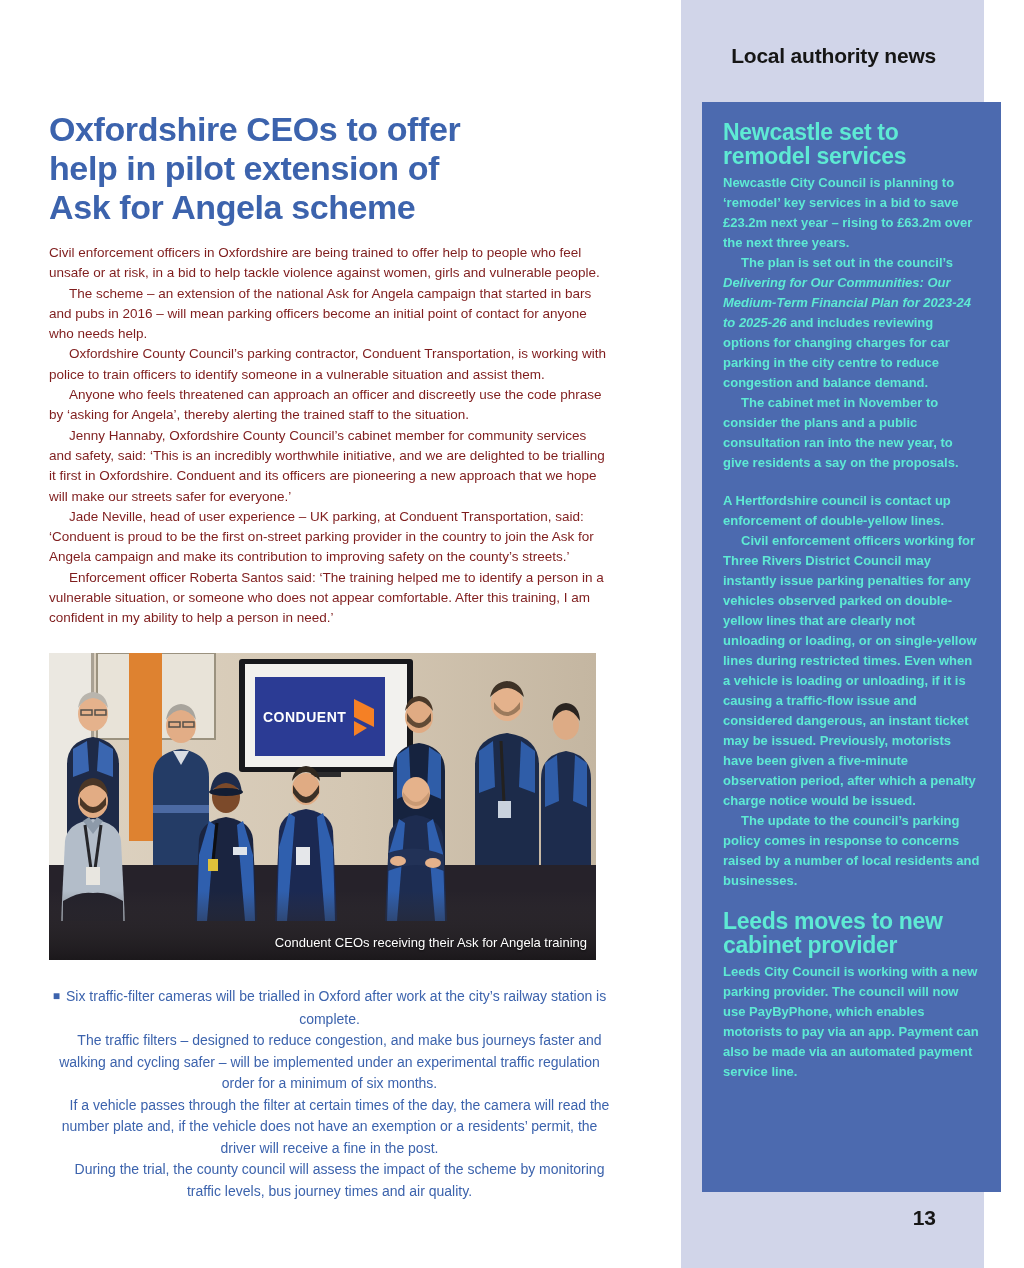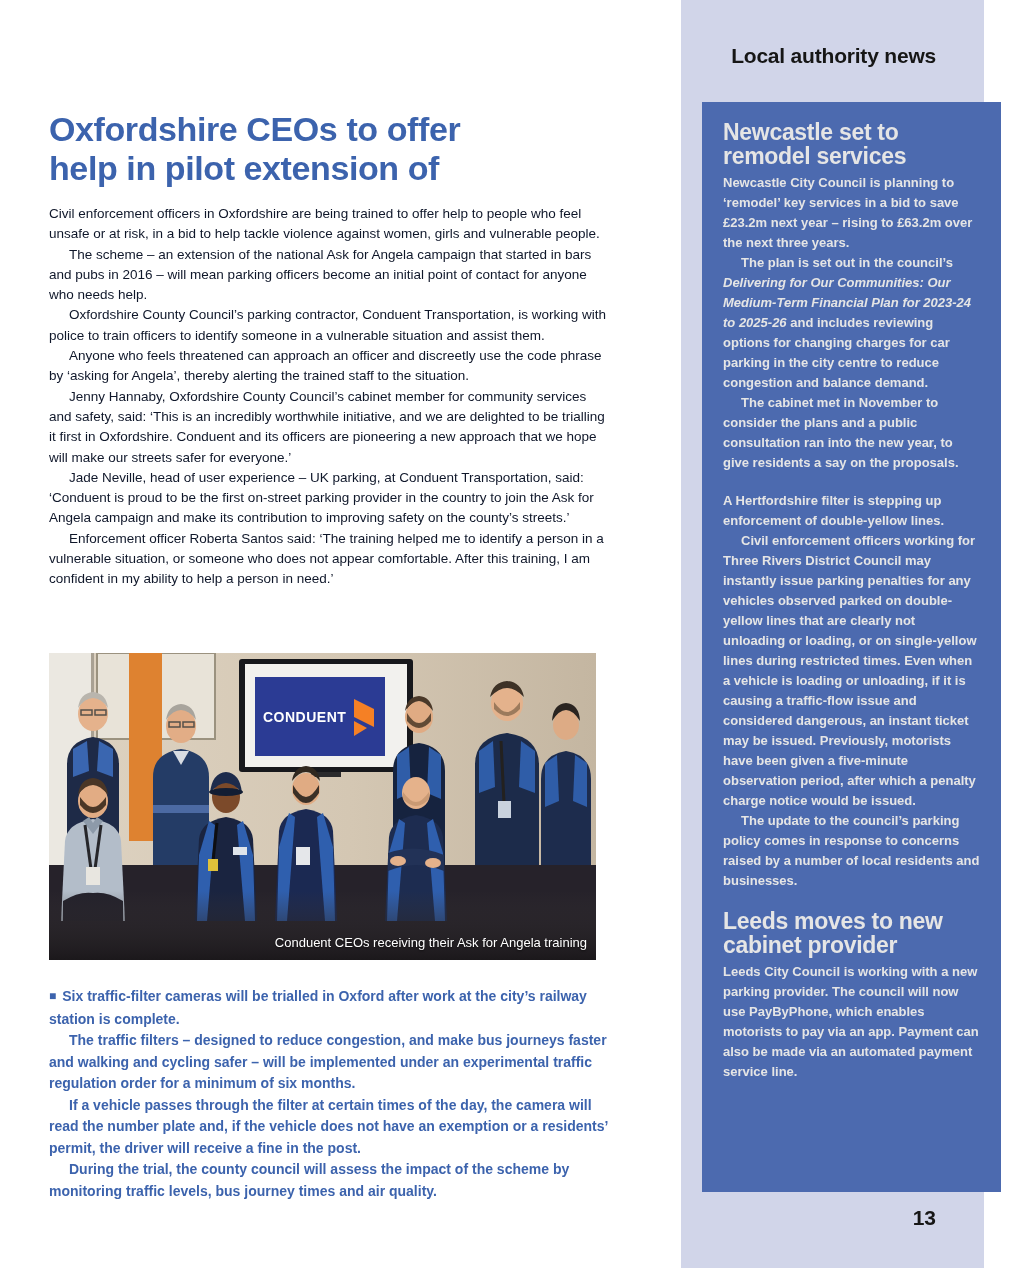--- a/index.html
+++ b/index.html
@@ -27,21 +27,21 @@
     font-size: 21px;
     font-weight: bold;
     letter-spacing: -0.2px;
     color: #161616;
   }
   .news-box {
     position: absolute;
     left: 21px; top: 102px;
     width: 299px; height: 1090px;
     background: #4c6aaf;
-    color: #e5e5e5;
+    color: #5eead4;
     padding: 18px 21px 18px 21px;
     overflow: hidden;
   }
   .story h2 {
     margin: 0 0 5px 0;
     font-size: 23px;
     line-height: 24px;
     font-weight: bold;
     letter-spacing: -0.3px;
   }
@@ -73,21 +73,21 @@
     padding-top: 110px;
     font-size: 34px;
     line-height: 39px;
     font-weight: bold;
     letter-spacing: -0.4px;
     color: #3c63ad;
   }
   .title span { display: block; }
   .body-text {
     margin-top: 16px;
-    color: #0f172a;
+    color: #7f1d1d;
     font-size: 13.5px;
     line-height: 20.3px;
   }
   .body-text p { margin: 0; }
   .body-text p.indent { text-indent: 20px; }
 
   
   .photo {
     position: absolute;
     left: 0; top: 653px;
@@ -105,21 +105,22 @@
   }
 
   
   .brief {
     position: absolute;
     left: 0; top: 986px;
     width: 561px;
     color: #3c63ad;
     font-size: 14px;
     line-height: 21.5px;
-    font-weight: bold;
+    font-weight: normal;
+    text-align: center;
   }
   .brief p { margin: 0; }
   .brief p.indent { text-indent: 20px; }
   .bullet {
     display: inline-block;
     font-size: 12px;
     margin-right: 6px;
     transform: translateY(-1px);
   }
 </style>
@@ -139,21 +140,21 @@
           <span style="display:block">remodel services</span>
         </h2>
         <p>Newcastle City Council is planning to ‘remodel’ key services in a bid to save £23.2m next year – rising to £63.2m over the next three years.</p>
         <p class="indent"><span>The plan is set out in the council’s </span><em>Delivering for Our Communities: Our Medium-Term Financial Plan for 2023-24 to 2025-26</em><span> and includes reviewing options for changing charges for car parking in the city centre to reduce congestion and balance demand.</span></p>
         <p class="indent">The cabinet met in November to consider the plans and a public consultation ran into the new year, to give residents a say on the proposals.</p>
       </section>
 
       <section class="story">
         <h2>
         </h2>
-        <p>A Hertfordshire filter is stepping up enforcement of double-yellow lines.</p>
+        <p>A Hertfordshire council is contact up enforcement of double-yellow lines.</p>
         <p class="indent">Civil enforcement officers working for Three Rivers District Council may instantly issue parking penalties for any vehicles observed parked on double-yellow lines that are clearly not unloading or loading, or on single-yellow lines during restricted times. Even when a vehicle is loading or unloading, if it is causing a traffic-flow issue and considered dangerous, an instant ticket may be issued. Previously, motorists have been given a five-minute observation period, after which a penalty charge notice would be issued.</p>
         <p class="indent">The update to the council’s parking policy comes in response to concerns raised by a number of local residents and businesses.</p>
       </section>
 
       <section class="story">
         <h2>
           <span style="display:block">Leeds moves to new</span>
           <span style="display:block">cabinet provider</span>
         </h2>
         <p>Leeds City Council is working with a new parking provider. The council will now use PayByPhone, which enables motorists to pay via an app. Payment can also be made via an automated payment service line.</p>
@@ -162,20 +163,21 @@
     </div>
 
     <div class="page-number">13</div>
   </aside>
 
   <main class="main">
 
     <h1 class="title">
       <span>Oxfordshire CEOs to offer</span>
       <span>help in pilot extension of</span>
+      <span>Ask for Angela scheme</span>
     </h1>
 
     <div class="body-text">
       <p>Civil enforcement officers in Oxfordshire are being trained to offer help to people who feel unsafe or at risk, in a bid to help tackle violence against women, girls and vulnerable people.</p>
       <p class="indent">The scheme – an extension of the national Ask for Angela campaign that started in bars and pubs in 2016 – will mean parking officers become an initial point of contact for anyone who needs help.</p>
       <p class="indent">Oxfordshire County Council’s parking contractor, Conduent Transportation, is working with police to train officers to identify someone in a vulnerable situation and assist them.</p>
       <p class="indent">Anyone who feels threatened can approach an officer and discreetly use the code phrase by ‘asking for Angela’, thereby alerting the trained staff to the situation.</p>
       <p class="indent">Jenny Hannaby, Oxfordshire County Council’s cabinet member for community services and safety, said: ‘This is an incredibly worthwhile initiative, and we are delighted to be trialling it first in Oxfordshire. Conduent and its officers are pioneering a new approach that we hope will make our streets safer for everyone.’</p>
       <p class="indent">Jade Neville, head of user experience – UK parking, at Conduent Transportation, said: ‘Conduent is proud to be the first on-street parking provider in the country to join the Ask for Angela campaign and make its contribution to improving safety on the county’s streets.’</p>
       <p class="indent">Enforcement officer Roberta Santos said: ‘The training helped me to identify a person in a vulnerable situation, or someone who does not appear comfortable. After this training, I am confident in my ability to help a person in need.’</p>

